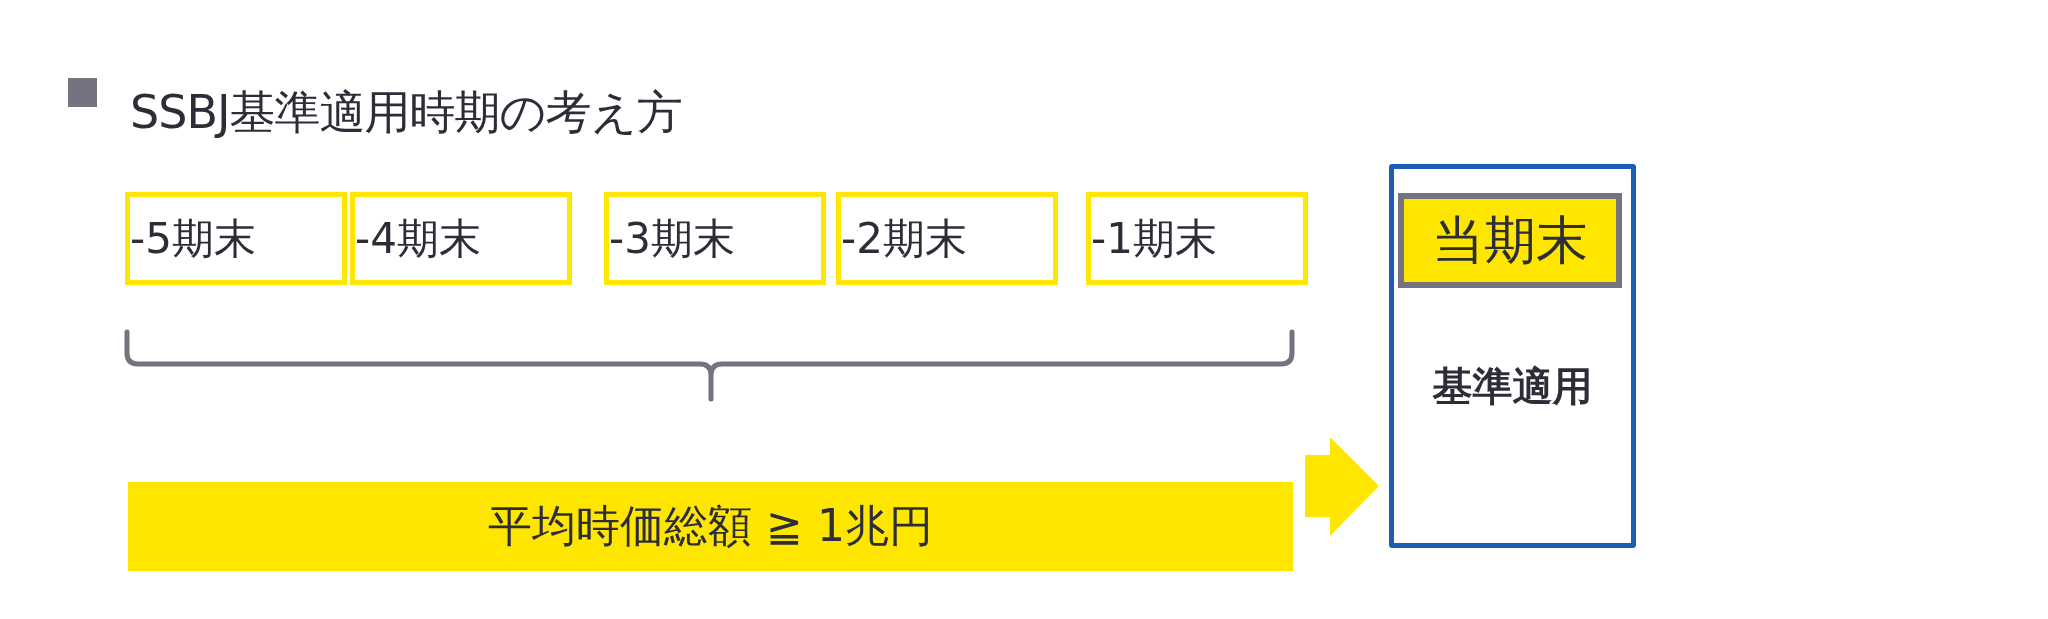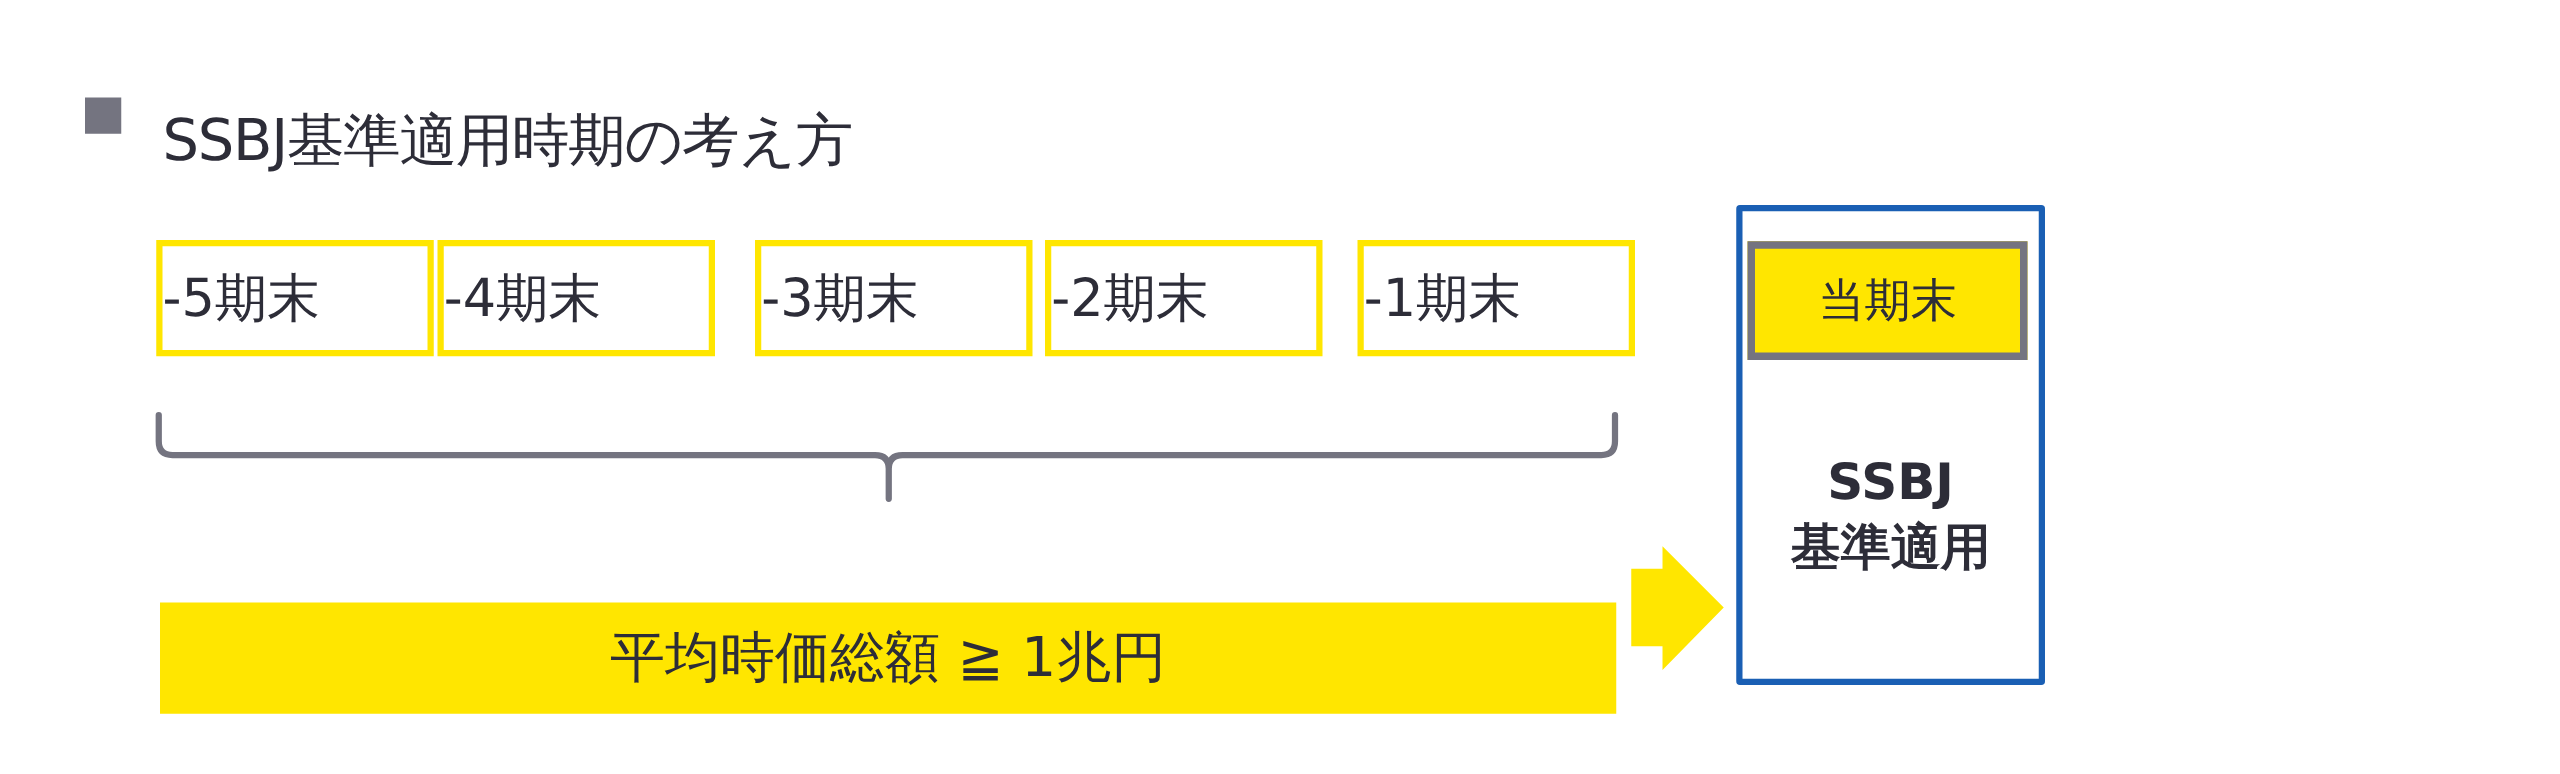--- a/index.html
+++ b/index.html
@@ -9,21 +9,21 @@
   .bullet { left:68px; top:78px; width:29px; height:29px; background:#747480; }
   .title { left:130px; top:62px; font-size:46px; line-height:60px; white-space:nowrap; letter-spacing:-1px;margin-top:20px; }
   .period { top:192px; width:212px; height:83px; border:5px solid #ffe600; background:#fff;
             display:flex; align-items:center; justify-content:flex-start; font-size:42px; white-space:nowrap; }
   .bracket { left:120px; top:325px; width:1180px; height:85px; }
   .bar { left:128px; top:446px; width:1165px; height:89px; background:#ffe600;
          display:flex; align-items:center; justify-content:center; font-size:44px; white-space:nowrap;margin-top:36px; }
   .arrow { left:1300px; top:435px; width:82px; height:104px; }
   .apply-box { left:1389px; top:164px; width:237px; height:374px; border:5px solid #1a5fb4; border-radius:3px; background:#fff; }
   .current { left:1398px; top:193px; width:212px; height:83px; background:#ffe600; border:6px solid #747480;
-             display:flex; align-items:center; justify-content:center; font-size:37px; white-space:nowrap; }
+             display:flex; align-items:center; justify-content:center; font-size:52px; white-space:nowrap; }
   .apply-text { left:1389px; top:360px; width:247px; text-align:center; font-size:40px; font-weight:bold; line-height:52px; }
 </style>
 </head>
 <body>
 
 <div class="abs bullet"></div>
 <div class="abs title">SSBJ基準適用時期の考え方</div>
 
 <div class="abs period" style="left:125px">
     <span>-5期末</span>
@@ -51,15 +51,14 @@
 
 <svg class="abs arrow" viewBox="0 0 82 104">
   <polygon points="5,20 30,20 30,2 79,51 30,101 30,82 5,82" fill="#ffe600"></polygon>
 </svg>
 
 <div class="abs apply-box"></div>
 <div class="abs current">
   <span>当期末</span>
 </div>
 <div class="abs apply-text">
-  <div>SSBJ</div>
   <div>基準適用</div>
 </div>
 
 </body></html>

